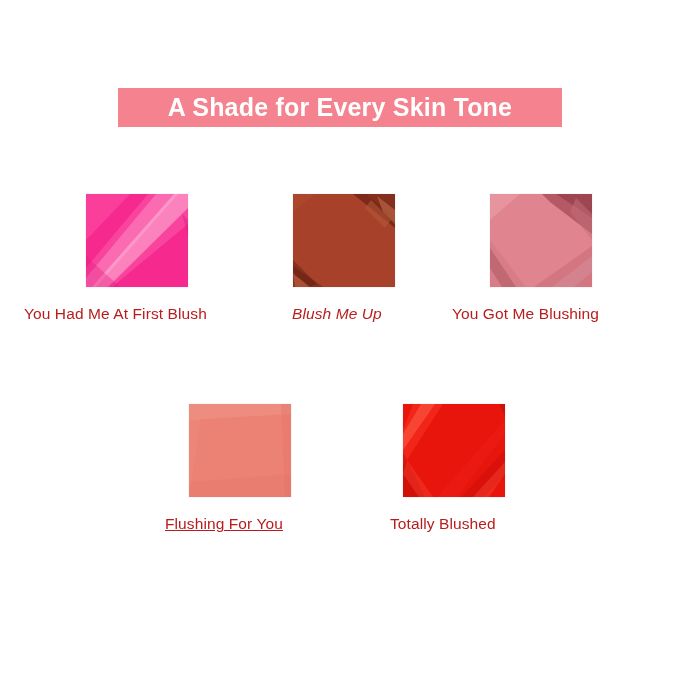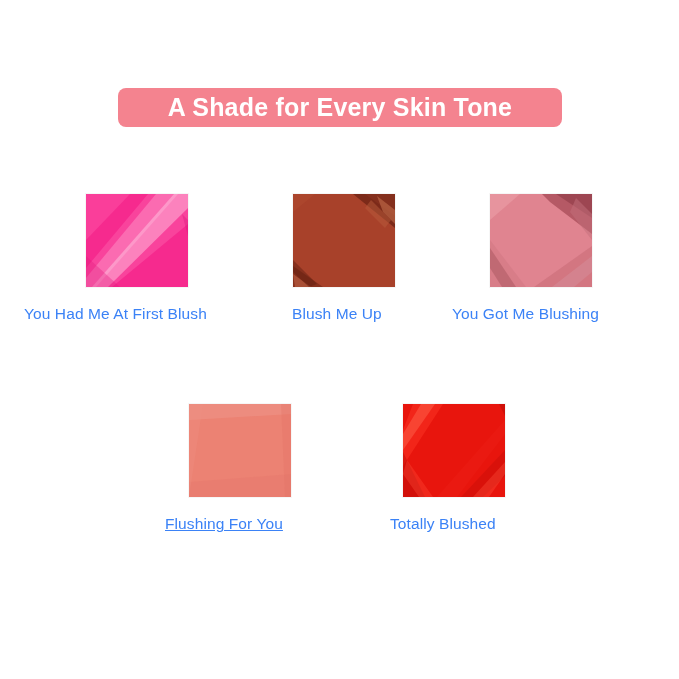--- a/index.html
+++ b/index.html
@@ -24,21 +24,20 @@
     position: absolute;
     left: 118px;
     top: 88px;
     width: 444px;
     height: 39px;
     background: #F4838F;
     display: flex;
     align-items: center;
     justify-content: center;
     box-sizing: border-box;
-    border-radius: 8px;
   }
   .banner-title {
     color: #ffffff;
     font-family: "Liberation Sans", sans-serif;
     font-size: 25px;
     font-weight: bold;
     letter-spacing: 0.2px;
     white-space: nowrap;
     line-height: 1;
   }
@@ -51,37 +50,37 @@
     width: 102px;
     height: 93px;
     position: relative;
     overflow: hidden;
     box-shadow: 0 0 0 1px rgba(0,0,0,0.035);
   }
   .swatch-label {
     margin-top: 18px;
     font-family: "Liberation Sans", sans-serif;
     font-size: 15.5px;
-    color: #3b82f6;
+    color: #b91c1c;
     white-space: nowrap;
     letter-spacing: 0.1px;
     line-height: 1.1;
   }
 
   
   #cell-0 { left: 86px;  top: 194px; }
   #cell-1 { left: 293px; top: 194px; }
   #cell-2 { left: 490px; top: 194px; }
   
   #cell-3 { left: 189px; top: 404px; }
   #cell-4 { left: 395px; top: 404px; padding-left: 8px; }
 
   
   #cell-0 .swatch-label { margin-left: -62px; }
-  #cell-1 .swatch-label { margin-left: -1px;  }
+  #cell-1 .swatch-label { margin-left: -1px; font-style: italic;  }
   #cell-2 .swatch-label { margin-left: -38px; text-align: right; }
   #cell-3 .swatch-label { margin-left: -24px; text-decoration: underline; }
   #cell-4 .swatch-label { margin-left: -13px; }
 
   
   .gloss {
     position: absolute;
     inset: 0;
     pointer-events: none;
   }

